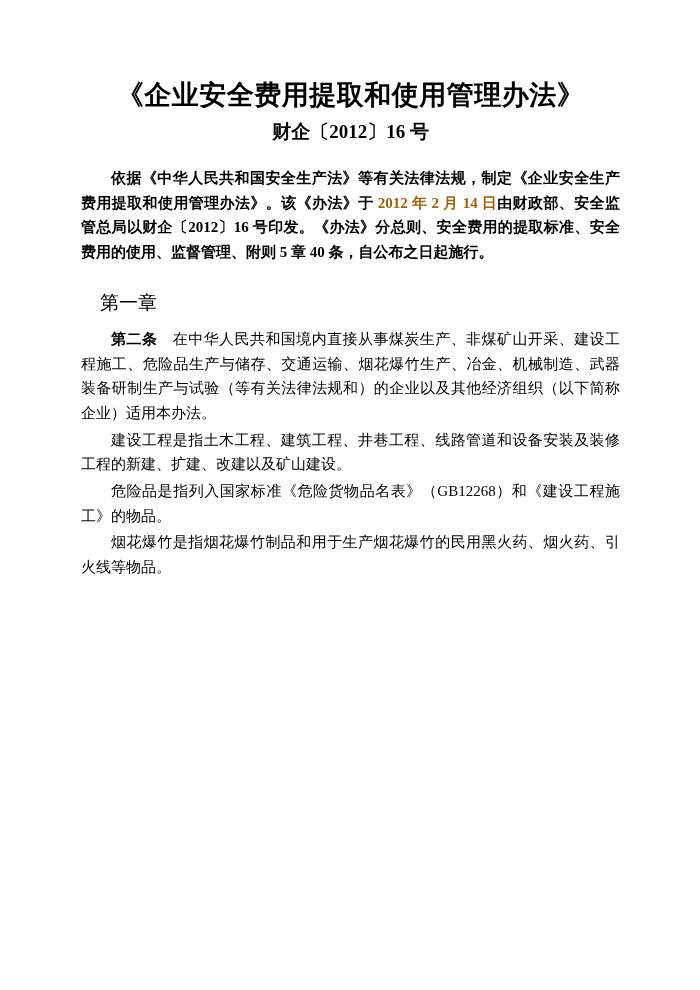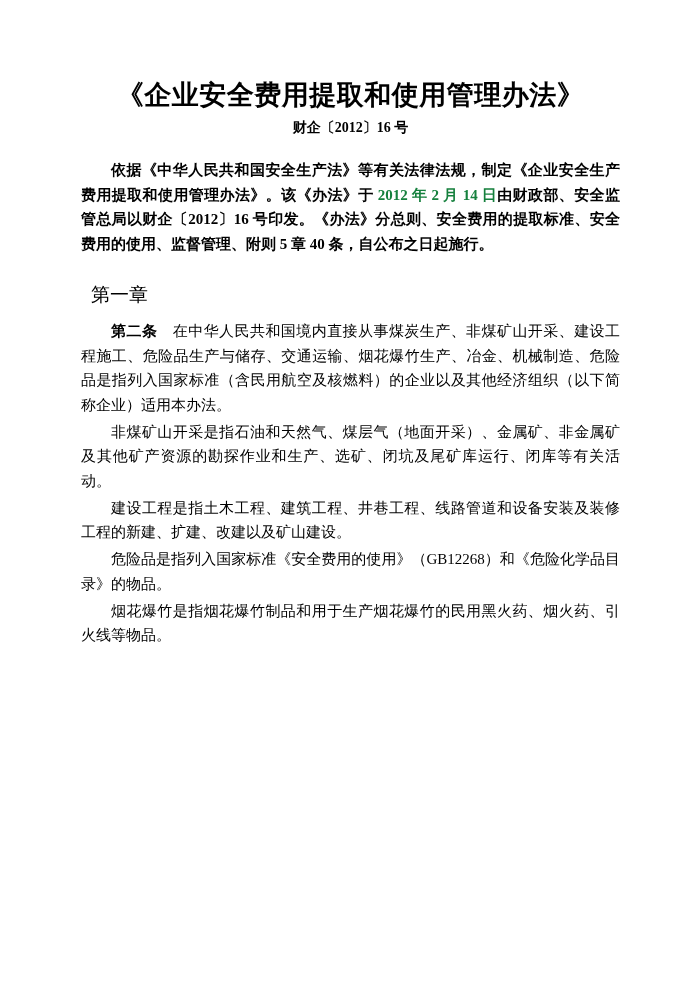--- a/index.html
+++ b/index.html
@@ -22,39 +22,39 @@
   .doc-title {
     margin: 0;
     font-size: 27px;
     line-height: 34px;
     font-weight: bold;
     text-align: center;
     letter-spacing: 0.5px;
   }
   .doc-number {
     margin: 7px 0 0 0;
-    font-size: 14px;
+    font-size: 19px;
     font-weight: bold;
     text-align: center;
   }
   .body-text {
     margin-top: 21px;
   }
   p.par {
     margin: 0 0 2px 0;
     font-size: 15px;
     line-height: 24.7px;
     text-align: justify;
     text-indent: 2em;
   }
   p.par.bold {
     font-weight: bold;
   }
   .chapter-heading {
-    margin: 25px 0 11px 10px;
+    margin: 25px 0 11px 19px;
     font-size: 19px;
     font-weight: normal;
     line-height: 26px;
   }
   .art-label {
     font-weight: bold;
   }
   .highlight {
     font-weight: bold;
   }
@@ -62,34 +62,33 @@
 </head>
 <body>
 
 <div class="page">
 
   <h1 class="doc-title">《企业安全费用提取和使用管理办法》</h1>
   <div class="doc-number">财企〔2012〕16 号</div>
 
   <div class="body-text">
 
-    <p class="par bold"><span>依据《中华人民共和国安全生产法》等有关法律法规，制定《企业安全生产费用提取和使用管理办法》。该《办法》于 </span><span class="highlight" style="color: #15803d;">2012 年 2 月 14 日</span><span>由财政部、安全监管总局以财企〔2012〕16 号印发。《办法》分总则、安全费用的提取标准、安全费用的使用、监督管理、附则 5 章 40 条，自公布之日起施行。</span></p>
+    <p class="par bold"><span>依据《中华人民共和国安全生产法》等有关法律法规，制定《企业安全生产费用提取和使用管理办法》。该《办法》于 </span><span class="highlight" style="color: #a16207;">2012 年 2 月 14 日</span><span>由财政部、安全监管总局以财企〔2012〕16 号印发。《办法》分总则、安全费用的提取标准、安全费用的使用、监督管理、附则 5 章 40 条，自公布之日起施行。</span></p>
 
 
     <h2 class="chapter-heading">第一章</h2>
 
 
-    <p class="par"><b class="art-label">第二条</b><span>　在中华人民共和国境内直接从事煤炭生产、非煤矿山开采、建设工程施工、危险品生产与储存、交通运输、烟花爆竹生产、冶金、机械制造、危险品是指列入国家标准（含民用航空及核燃料）的企业以及其他经济组织（以下简称企业）适用本办法。</span></p>
+    <p class="par"><b class="art-label">第二条</b><span>　在中华人民共和国境内直接从事煤炭生产、非煤矿山开采、建设工程施工、危险品生产与储存、交通运输、烟花爆竹生产、冶金、机械制造、武器装备研制生产与试验（等有关法律法规和）的企业以及其他经济组织（以下简称企业）适用本办法。</span></p>
 
 
 
 
 
-    <p class="par">非煤矿山开采是指石油和天然气、煤层气（地面开采）、金属矿、非金属矿及其他矿产资源的勘探作业和生产、选矿、闭坑及尾矿库运行、闭库等有关活动。</p>
 
     <p class="par">建设工程是指土木工程、建筑工程、井巷工程、线路管道和设备安装及装修工程的新建、扩建、改建以及矿山建设。</p>
 
-    <p class="par">危险品是指列入国家标准《安全费用的使用》（GB12268）和《危险化学品目录》的物品。</p>
+    <p class="par">危险品是指列入国家标准《危险货物品名表》（GB12268）和《建设工程施工》的物品。</p>
 
     <p class="par">烟花爆竹是指烟花爆竹制品和用于生产烟花爆竹的民用黑火药、烟火药、引火线等物品。</p>
 
   </div>
 </div>
 
 </body></html>

